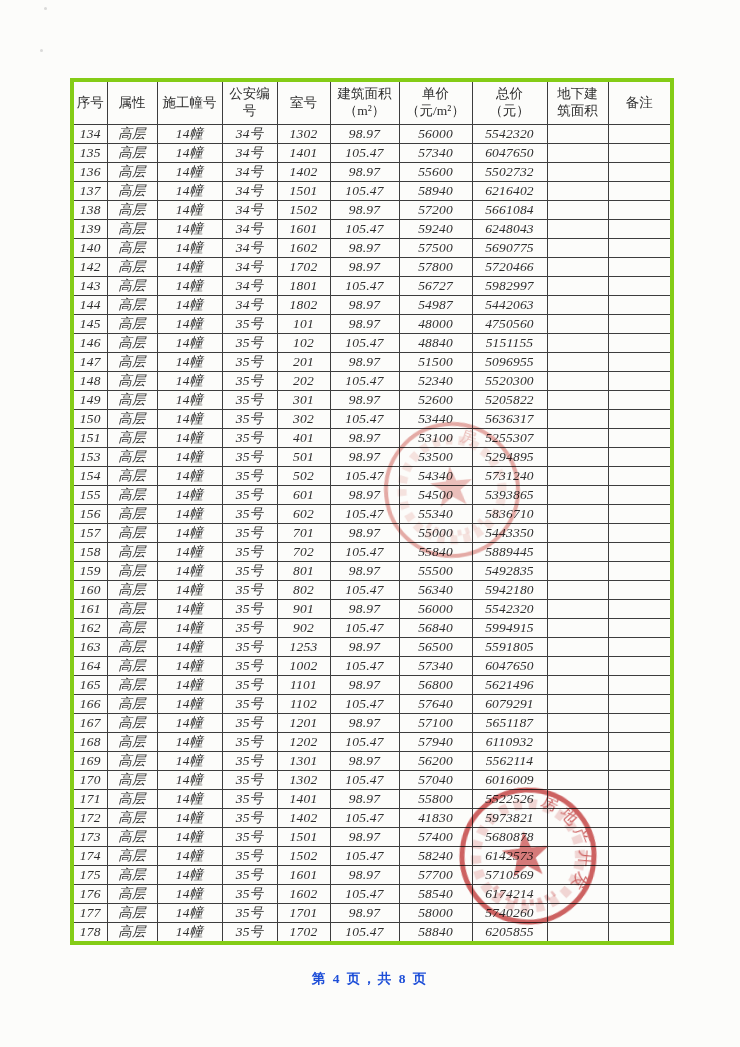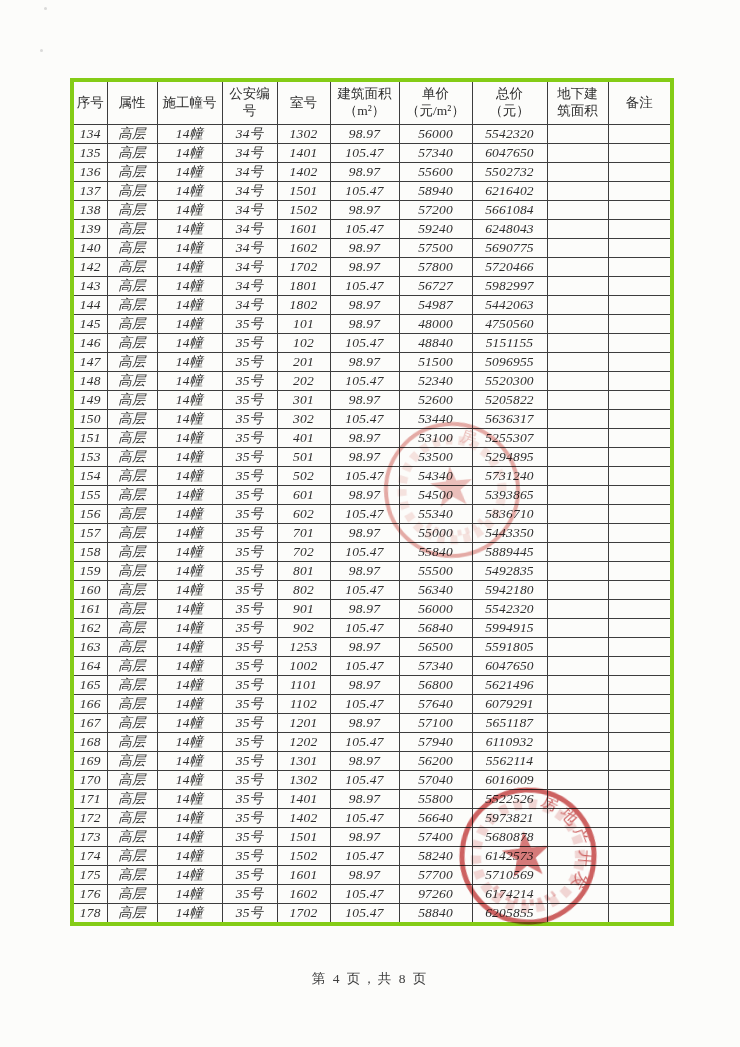--- a/index.html
+++ b/index.html
@@ -21,21 +21,21 @@
   table.price thead th{
     height:42px;font-size:13.5px;line-height:1.25;white-space:pre-line;
   }
   table.price tbody tr{height:18px;font-style:italic;}
   table.price tbody td{font-size:13.5px;letter-spacing:.2px;}
   .stamp{position:absolute;pointer-events:none;mix-blend-mode:multiply;filter:blur(.5px);}
   .stamp-upper{left:372px;top:410px;opacity:.5;transform:rotate(-6deg);}
   .stamp-lower{left:448px;top:776px;opacity:.8;transform:rotate(6deg);}
   .footer{
     position:absolute;left:0;top:970px;width:740px;text-align:center;
-    font-size:13.5px;letter-spacing:2px;color:#404040;
+    font-size:13.5px;letter-spacing:2px;color:#1d4ed8;font-weight:bold;
   }
 </style>
 </head>
 <body>
 
 <div class="page">
 
   <div class="speck" style="left:44px;top:7px;"></div>
   <div class="speck" style="left:40px;top:49px;"></div>
 
@@ -504,21 +504,21 @@
           <td></td>
           <td></td>
         </tr>
         <tr>
           <td>172</td>
           <td>高层</td>
           <td>14幢</td>
           <td>35号</td>
           <td>1402</td>
           <td>105.47</td>
-          <td>56640</td>
+          <td>41830</td>
           <td>5973821</td>
           <td></td>
           <td></td>
         </tr>
         <tr>
           <td>173</td>
           <td>高层</td>
           <td>14幢</td>
           <td>35号</td>
           <td>1501</td>
@@ -552,22 +552,34 @@
           <td></td>
           <td></td>
         </tr>
         <tr>
           <td>176</td>
           <td>高层</td>
           <td>14幢</td>
           <td>35号</td>
           <td>1602</td>
           <td>105.47</td>
-          <td>97260</td>
+          <td>58540</td>
           <td>6174214</td>
+          <td></td>
+          <td></td>
+        </tr>
+        <tr>
+          <td>177</td>
+          <td>高层</td>
+          <td>14幢</td>
+          <td>35号</td>
+          <td>1701</td>
+          <td>98.97</td>
+          <td>58000</td>
+          <td>5740260</td>
           <td></td>
           <td></td>
         </tr>
         <tr>
           <td>178</td>
           <td>高层</td>
           <td>14幢</td>
           <td>35号</td>
           <td>1702</td>
           <td>105.47</td>

